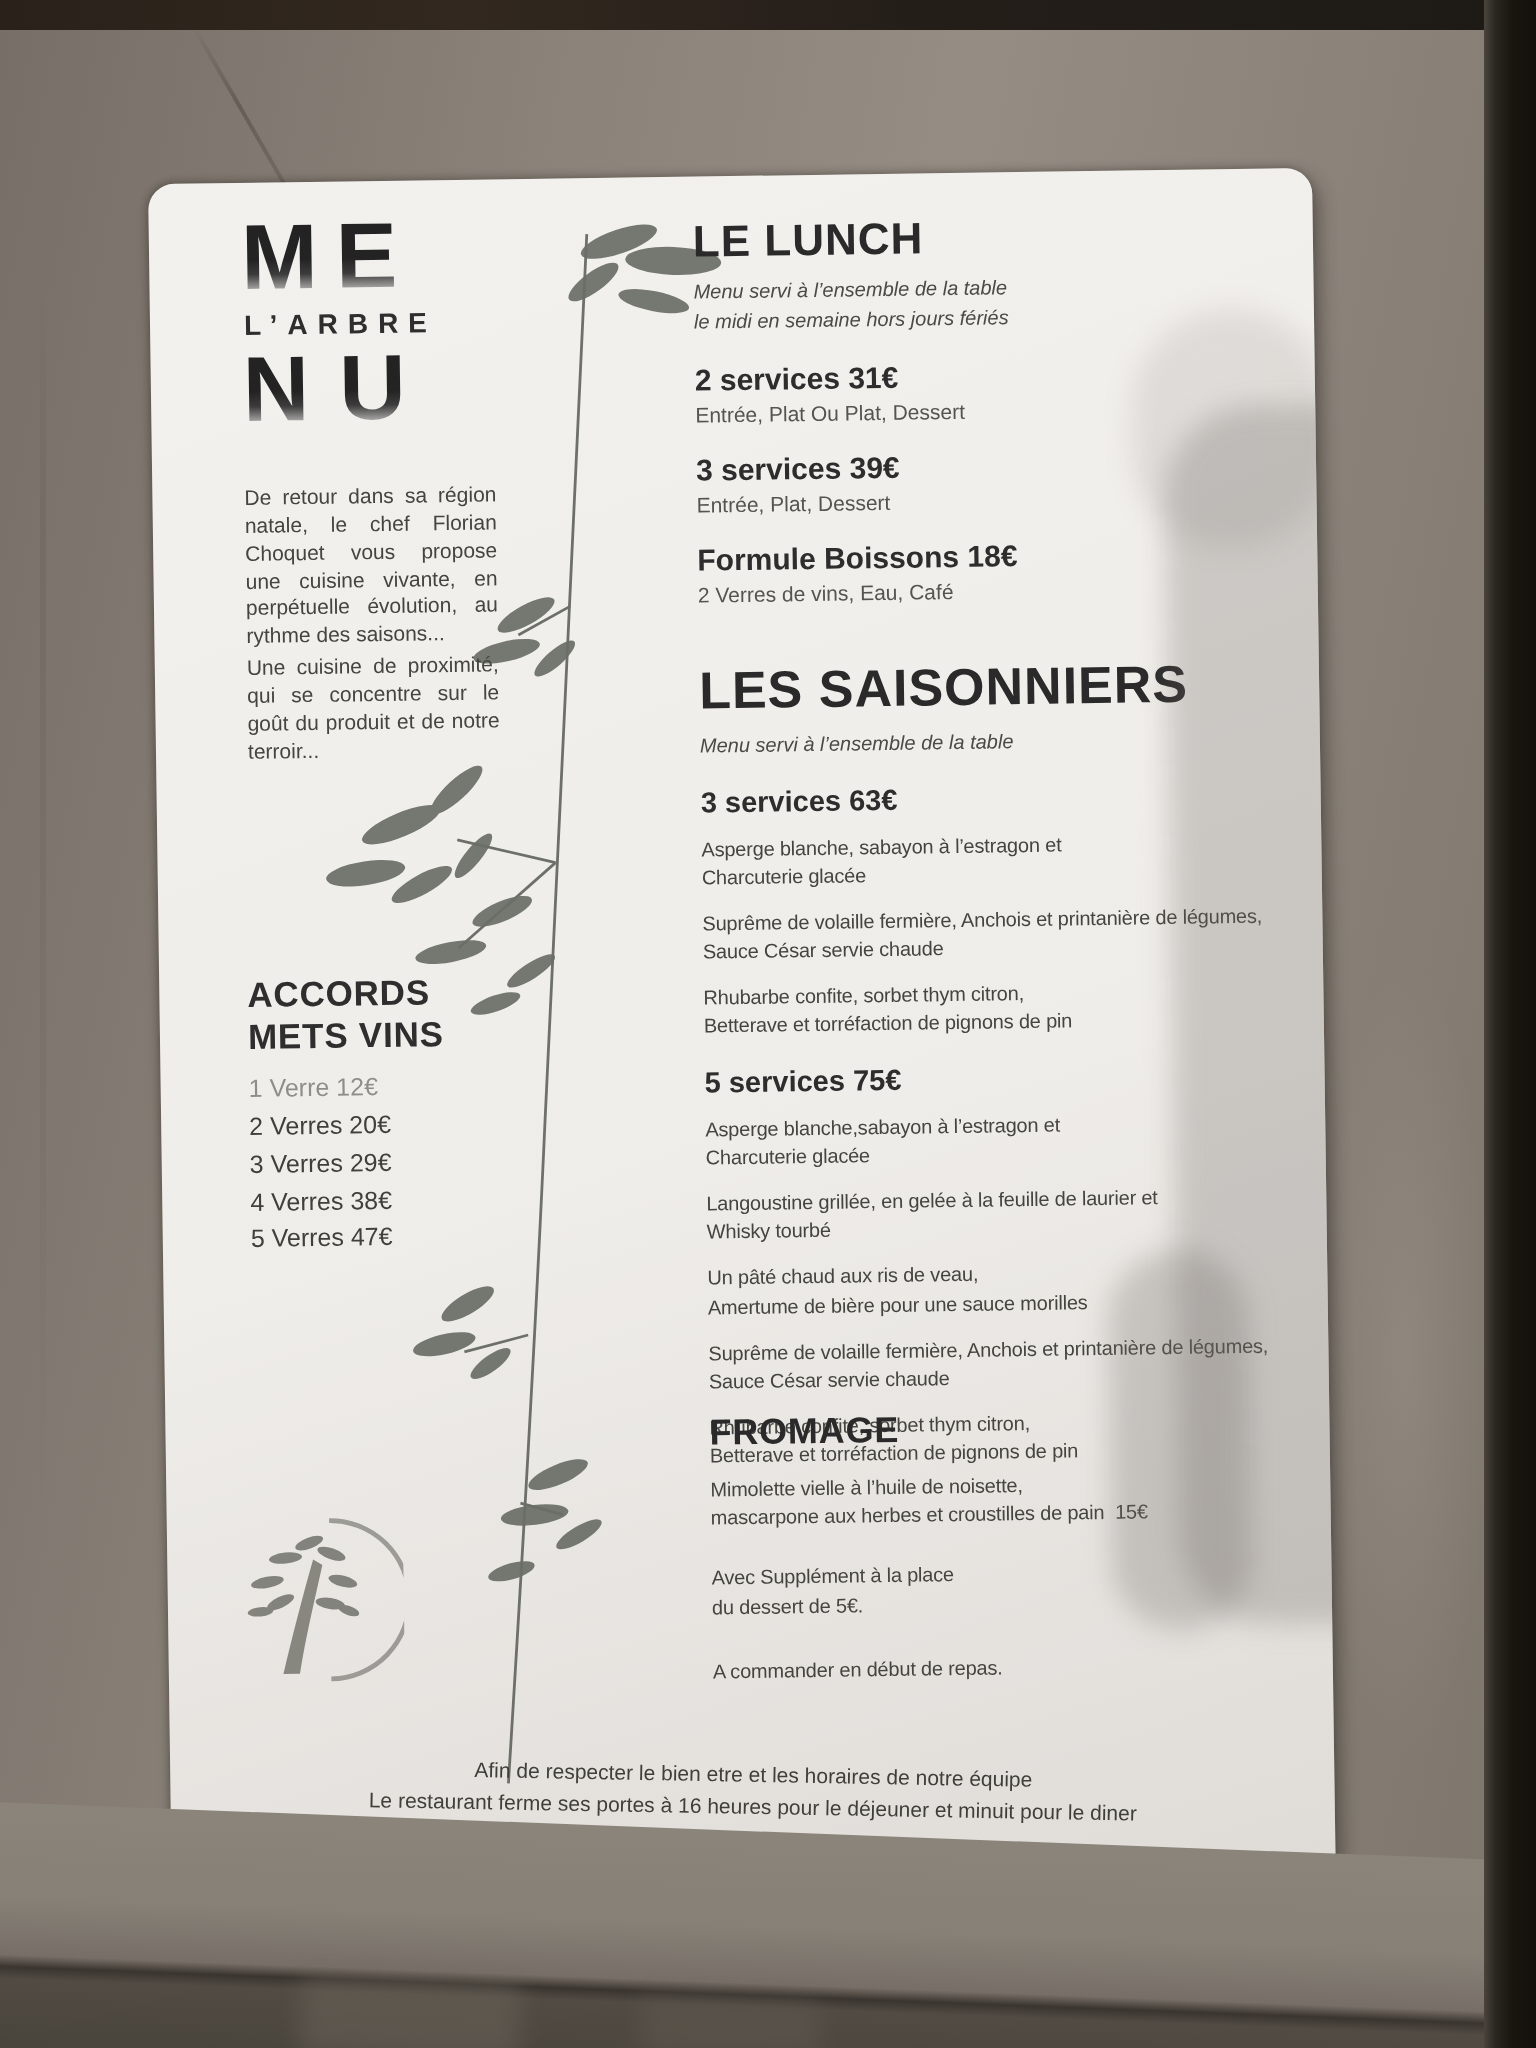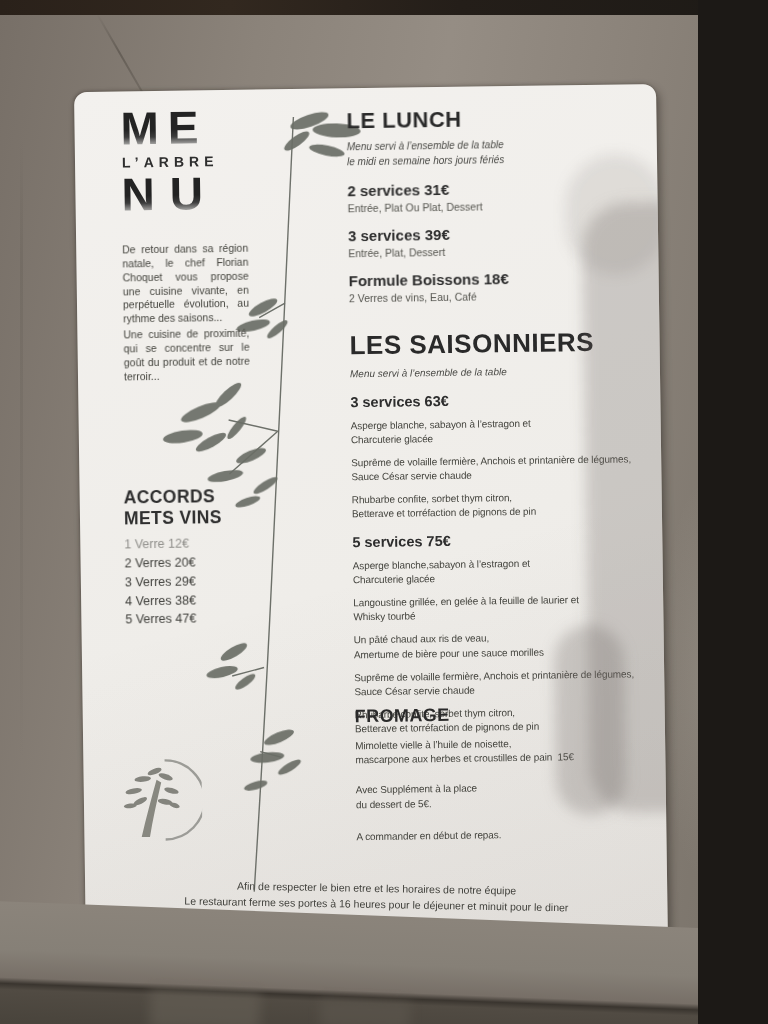--- a/index.html
+++ b/index.html
@@ -1,16 +1,16 @@
 <!DOCTYPE html>
 <html><head>
 <meta charset="utf-8">
 <style>
   html,body{margin:0;padding:0;background:#1c1916;}
-  .frame{position:relative;width:698px;height:1024px;overflow:hidden;
+  .frame{position:relative;width:768px;height:1024px;overflow:hidden;
          font-family:"Liberation Sans", sans-serif;color:#3a3a3a;}
 
   
   .holder{position:absolute;inset:0;
     background:linear-gradient(100deg,#776f67 0%,#8b837a 30%,#958d84 52%,#8a8279 75%,#7c756c 100%);}
   .holder-top-dark{position:absolute;left:0;top:0;width:768px;height:15px;z-index:4;
     background:linear-gradient(90deg,#2a211a 0%,#32281f 30%,#241e19 60%,#1d1a16 100%);}
   .fold-line{position:absolute;left:96px;top:14px;width:2px;height:112px;z-index:1;
     transform-origin:top left;transform:rotate(-30deg);
     background:linear-gradient(180deg,rgba(60,55,48,.0),rgba(60,55,48,.4) 40%,rgba(60,55,48,.15));}

